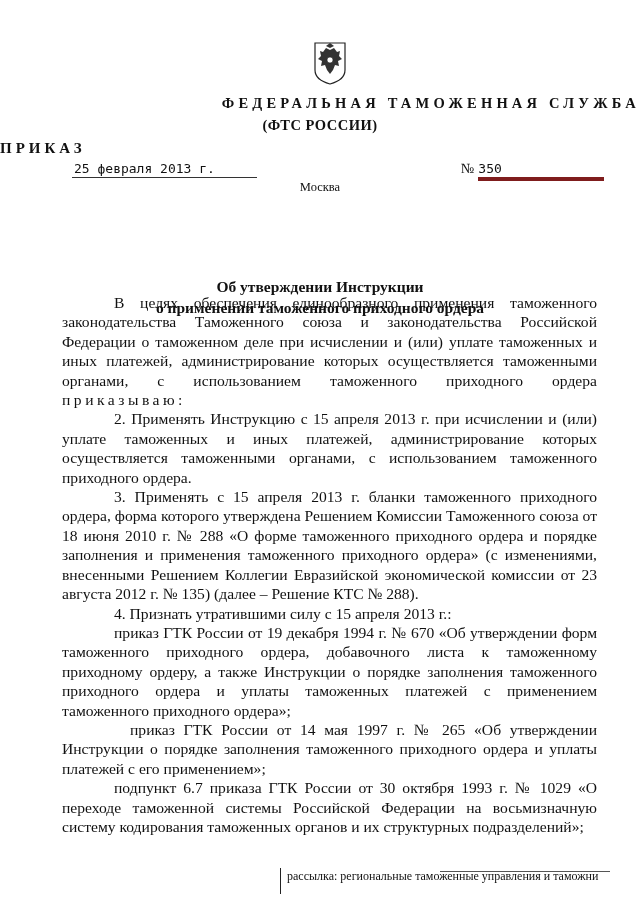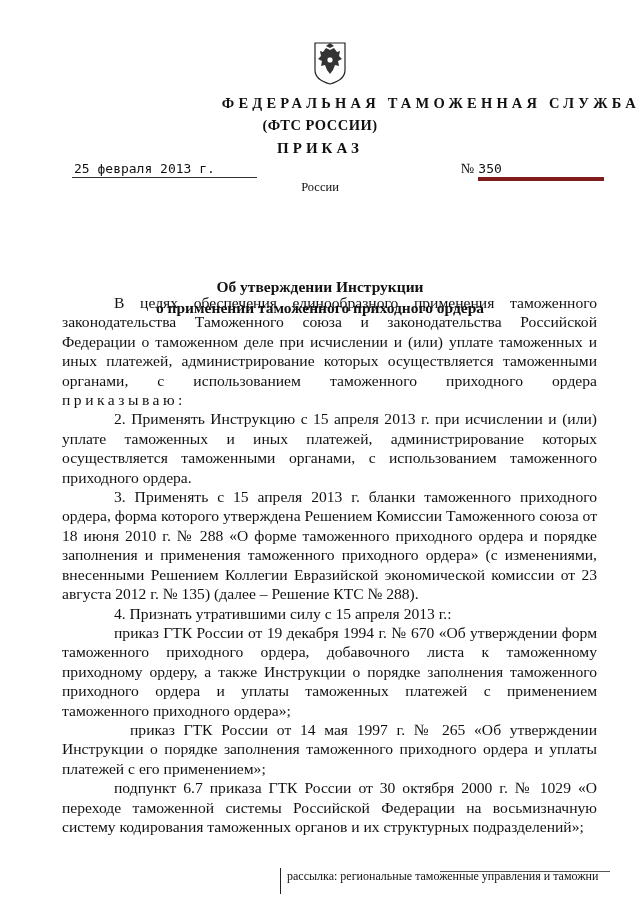--- a/index.html
+++ b/index.html
@@ -1,20 +1,20 @@
 <!DOCTYPE html>
 <html><head>
   <meta charset="utf-8">
   <style>
     html, body { margin: 0; padding: 0; background: #ffffff; }
     body { width: 640px; height: 900px; position: relative; overflow: hidden; color: #111; font-family: "Liberation Serif", "DejaVu Serif", serif; }
     .emblem { position: absolute; left: 312px; top: 40px; width: 36px; height: 46px; }
     .agency { position: absolute; left: 0; width: 640px; text-align: right; font-weight: bold; font-size: 14.5px; letter-spacing: 4.2px; top: 95px; }
     .agency-sub { position: absolute; left: 0; width: 640px; text-align: center; font-weight: bold; font-size: 14.5px; letter-spacing: 0.5px; top: 117px; }
-    .doc-type { position: absolute; left: 0; width: 640px; text-align: center; font-weight: bold; font-size: 15px; letter-spacing: 4px; top: 140px; }
+    .doc-type { position: absolute; left: 0; width: 640px; text-align: left; font-weight: bold; font-size: 15px; letter-spacing: 4px; top: 140px; }
     .date { position: absolute; left: 72px; top: 161px; width: 183px; font-family: "DejaVu Sans Mono", "Liberation Mono", monospace; font-size: 13px; padding-left: 2px; border-bottom: 1px solid #333; line-height: 16px; }
     .number { position: absolute; left: 461px; top: 161px; font-family: "Liberation Serif", serif; font-size: 14px; line-height: 16px; }
     .number .num-val { display: inline-block; width: 126px; margin-left: 4px; font-family: "DejaVu Sans Mono", "Liberation Mono", monospace; font-size: 13px; border-bottom: 4px solid #7f1d1d; }
     .city { position: absolute; left: 0; width: 640px; text-align: center; top: 180px; font-size: 12.5px; }
     .title { position: absolute; left: 0; width: 640px; text-align: center; font-weight: bold; font-size: 15.5px; line-height: 21px; top: 228px; margin-top: 48px; }
     .body { position: absolute; left: 62px; top: 293px; width: 535px; font-size: 15.6px; line-height: 19.4px; }
     .body p { margin: 0; text-align: justify; text-indent: 52px; }
     .body p.indent2 { text-indent: 68px; }
     .spaced { letter-spacing: 3.5px; }
     .footer { position: absolute; left: 280px; top: 868px; font-size: 12px; border-left: 1px solid #222; padding-left: 6px; height: 26px; line-height: 16px; }
@@ -32,32 +32,32 @@
   </svg>
 
   <div class="agency">ФЕДЕРАЛЬНАЯ ТАМОЖЕННАЯ СЛУЖБА</div>
   <div class="agency-sub">(ФТС РОССИИ)</div>
   <div class="doc-type">ПРИКАЗ</div>
 
   <div class="date">25 февраля 2013 г.</div>
   <div class="number">
     <span>№</span><span class="num-val">350</span>
   </div>
-  <div class="city">России</div>
+  <div class="city">Москва</div>
 
   <div class="title">
     <div>Об утверждении Инструкции</div>
     <div>о применении таможенного приходного ордера</div>
   </div>
 
   <div class="body">
     <p><span>В целях обеспечения единообразного применения таможенного законодательства Таможенного союза и законодательства Российской Федерации о таможенном деле при исчислении и (или) уплате таможенных и иных платежей, администрирование которых осуществляется таможенными органами, с использованием таможенного приходного ордера</span> <span class="spaced">приказываю:</span></p>
     <p>2. Применять Инструкцию с 15 апреля 2013 г. при исчислении и (или) уплате таможенных и иных платежей, администрирование которых осуществляется таможенными органами, с использованием таможенного приходного ордера.</p>
     <p>3. Применять с 15 апреля 2013 г. бланки таможенного приходного ордера, форма которого утверждена Решением Комиссии Таможенного союза от 18 июня 2010 г. № 288 «О форме таможенного приходного ордера и порядке заполнения и применения таможенного приходного ордера» (с изменениями, внесенными Решением Коллегии Евразийской экономической комиссии от 23 августа 2012 г. № 135) (далее – Решение КТС № 288).</p>
     <p>4. Признать утратившими силу с 15 апреля 2013 г.:</p>
     <p>приказ ГТК России от 19 декабря 1994 г. № 670 «Об утверждении форм таможенного приходного ордера, добавочного листа к таможенному приходному ордеру, а также Инструкции о порядке заполнения таможенного приходного ордера и уплаты таможенных платежей с применением таможенного приходного ордера»;</p>
     <p class="indent2">приказ ГТК России от 14 мая 1997 г. № 265 «Об утверждении Инструкции о порядке заполнения таможенного приходного ордера и уплаты платежей с его применением»;</p>
-    <p>подпункт 6.7 приказа ГТК России от 30 октября 2000 г. № 1029 «О переходе таможенной системы Российской Федерации на восьмизначную систему кодирования таможенных органов и их структурных подразделений»;</p>
+    <p>подпункт 6.7 приказа ГТК России от 30 октября 1993 г. № 1029 «О переходе таможенной системы Российской Федерации на восьмизначную систему кодирования таможенных органов и их структурных подразделений»;</p>
   </div>
 
   <div class="footer-rule"></div>
   <div class="footer">рассылка: региональные таможенные управления и таможни</div>
 </div>
 
 </body></html>

